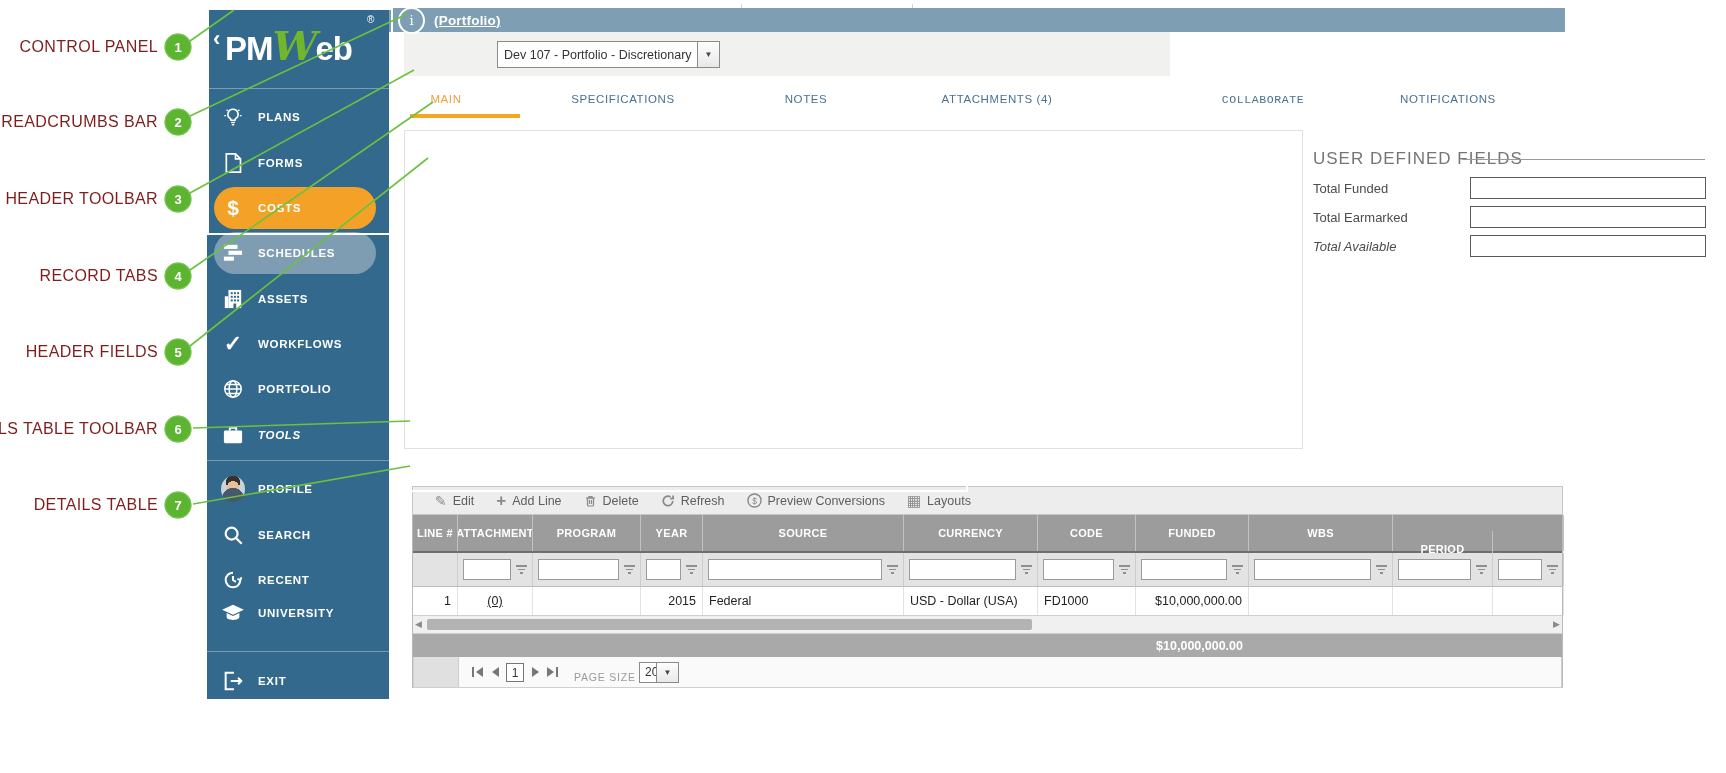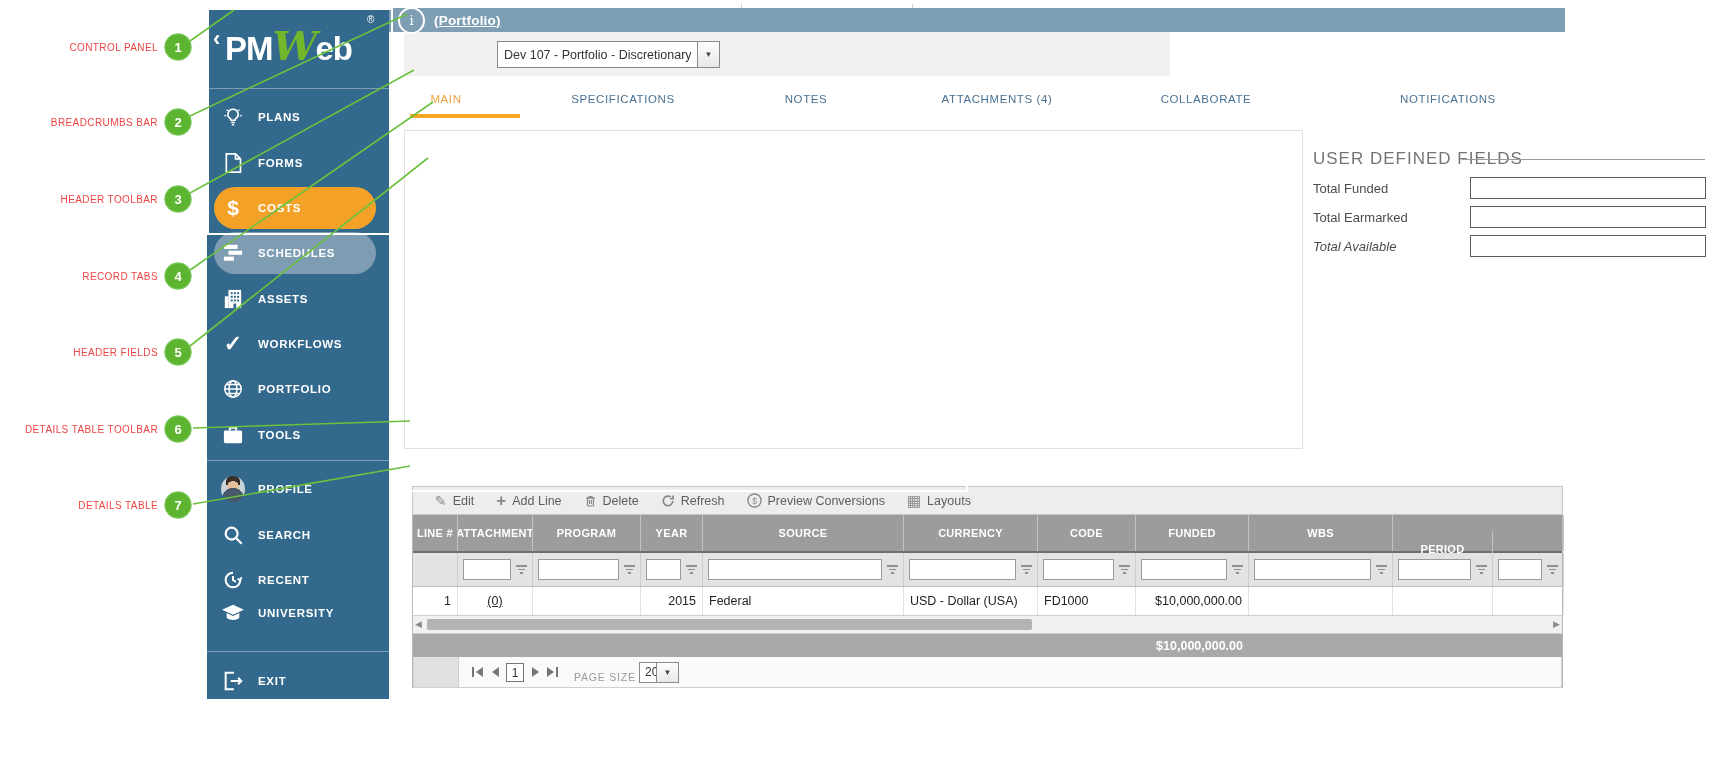--- a/index.html
+++ b/index.html
@@ -1,19 +1,19 @@
 <!DOCTYPE html>
 <html><head>
 <meta charset="utf-8">
 <style>
   html,body{margin:0;padding:0;background:#fff;font-family:"Liberation Sans",sans-serif;}
   #page{position:relative;width:1726px;height:773px;background:#fff;overflow:hidden;}
   .abs{position:absolute;}
   
-  .ann-label{position:absolute;right:1568px;transform:translateY(-50%);color:#ef4444;font-size:10px;letter-spacing:.4px;white-space:nowrap;text-align:center;}
+  .ann-label{position:absolute;right:1568px;transform:translateY(-50%);color:#7f1d1d;font-size:16px;letter-spacing:.4px;white-space:nowrap;text-align:center;}
   .ann-circle{position:absolute;width:27px;height:27px;border-radius:50%;background:#5cb430;color:#fff;font-size:13px;font-weight:bold;display:flex;align-items:center;justify-content:center;transform:translate(-50%,-50%);box-shadow:inset 0 0 0 1px #79c957;}
   #ann-lines{position:absolute;left:0;top:0;pointer-events:none;z-index:60;}
   .spot{position:absolute;border:2px solid #fff;z-index:55;pointer-events:none;}
   
   #sidebar{position:absolute;left:207px;top:8px;width:182px;height:691px;background:#33698c;z-index:10;}
   .logo-wrap{position:absolute;left:0;top:0;width:182px;height:78px;}
   .logo-collapse{position:absolute;left:6px;top:18px;color:#fff;font-size:22px;font-weight:bold;}
   .logo-text{position:absolute;left:18px;top:14px;color:#fff;font-size:33px;font-weight:bold;letter-spacing:-1px;}
   .logo-w{color:#72b62c;font-style:italic;font-size:40px;font-family:"DejaVu Serif",serif;letter-spacing:-2px;}
   .logo-reg{position:absolute;left:160px;top:6px;color:#fff;font-size:10px;}
@@ -210,21 +210,21 @@
         <div class="sb-item" style="top: 360px;">
           <span class="ico">
             <svg width="22" height="22" viewBox="0 0 24 24" fill="none" stroke="#fff" stroke-width="1.6">
               <circle cx="12" cy="12" r="9"></circle>
               <ellipse cx="12" cy="12" rx="4.2" ry="9"></ellipse>
               <path d="M3 12h18M4.3 7h15.4M4.3 17h15.4"></path>
             </svg>
           </span>
           <span class="lbl">PORTFOLIO</span>
         </div>
-        <div class="sb-item" style="top: 406px;">
+        <div class="sb-item" style="top: 406px; font-style: italic;">
           <span class="ico">
             <svg width="22" height="20" viewBox="0 0 24 22" fill="#fff">
               <rect x="2" y="6" width="20" height="14" rx="1.5"></rect>
               <path d="M8.5 6V3h7v3" fill="none" stroke="#fff" stroke-width="2.2"></path>
             </svg>
           </span>
           <span class="lbl">TOOLS</span>
         </div>
         <div class="sb-item" style="top: 460px;">
           <span class="ico">
@@ -343,21 +343,21 @@
   </div>
   <div class="tb-mini-sep" style="left:1003px"></div>
   <div class="tb-caret" style="left:1008px">▼</div>
 
   <div id="tabs">
     <div id="tab-underline"></div>
   <div class="tab active" style="left: 57px;">MAIN</div>
       <div class="tab" style="left: 234px;">SPECIFICATIONS</div>
       <div class="tab" style="left: 417px;">NOTES</div>
       <div class="tab" style="left: 608px;">ATTACHMENTS (4)</div>
-      <div class="tab" style="left: 817px;">COLLABORATE</div>
+      <div class="tab" style="left: 874px; font-family: Liberation Mono, monospace;">COLLABORATE</div>
       <div class="tab" style="left: 1059px;">NOTIFICATIONS</div>
     </div>
 
   <div id="hpanel"></div>
   <div id="hfields">
       <div class="f-label" style="left: 452px; top: 157px; position: absolute;">Year</div>
       <div class="f-ctl" style="left: 608px; top: 157px; position: absolute;">
         <div class="inp dis ralign">
           <span style="margin-right:18px">2015</span>
         </div>

